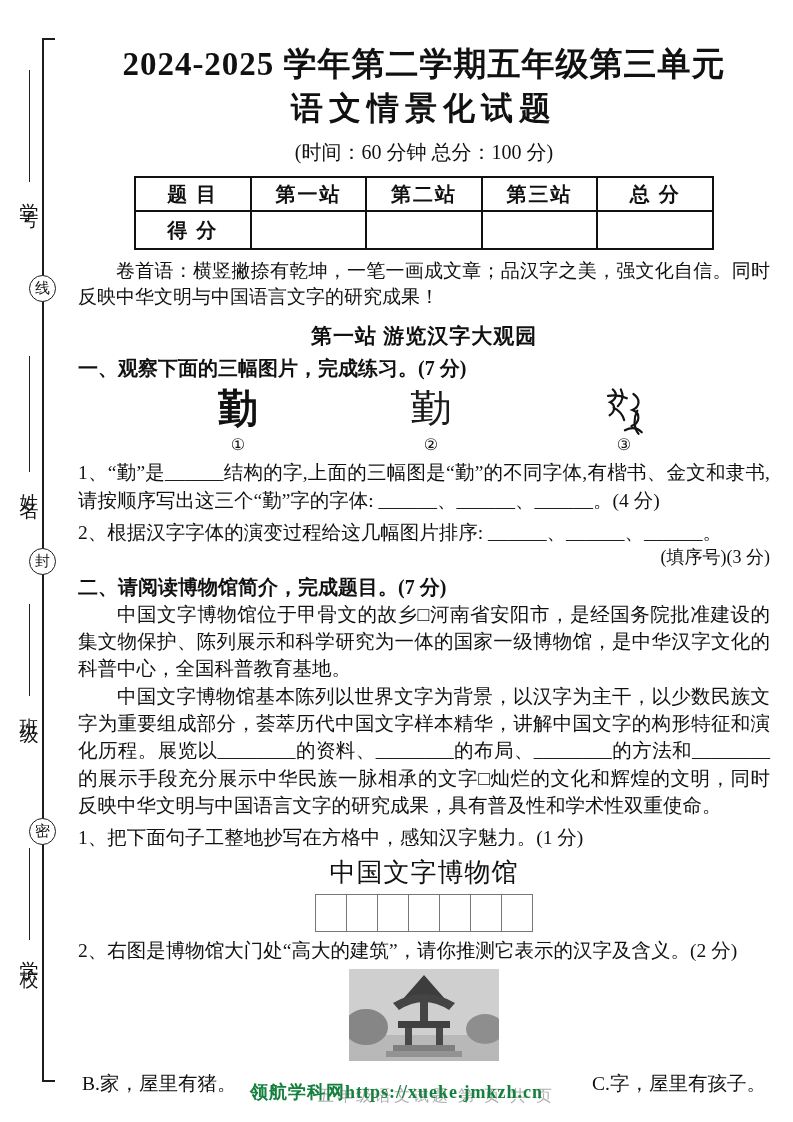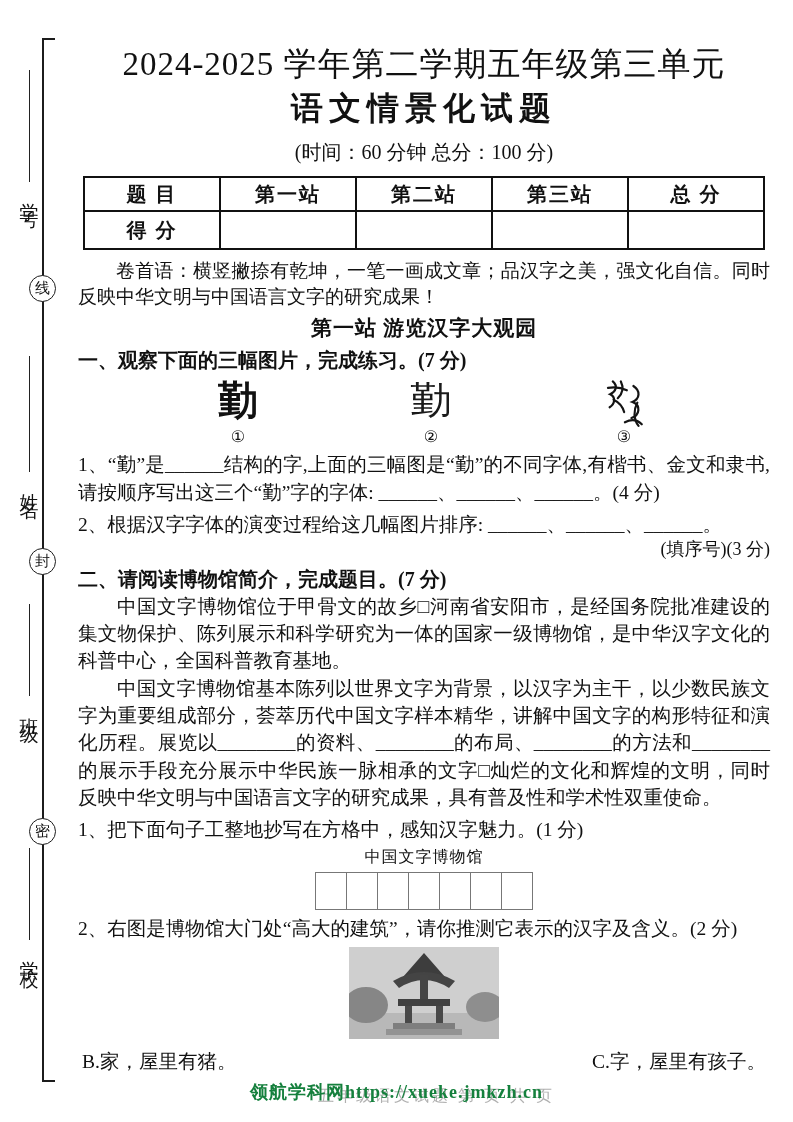--- a/index.html
+++ b/index.html
@@ -18,45 +18,45 @@
   .f1 { top: 70px; }  .f1 .blank-line { height: 112px; }
   .f2 { top: 356px; } .f2 .blank-line { height: 116px; }
   .f3 { top: 604px; } .f3 .blank-line { height: 92px; }
   .f4 { top: 848px; } .f4 .blank-line { height: 92px; }
   .seal { position: absolute; left: 29px; width: 27px; height: 27px; border: 1.5px solid #1c1c1c; border-radius: 50%;
           background: #fff; display: flex; align-items: center; justify-content: center; font-size: 15px; z-index: 2; }
   .s1 { top: 275px; } .s2 { top: 548px; } .s3 { top: 818px; }
 
   
   .content { position: absolute; left: 78px; top: 0; width: 692px; padding-top: 42px; }
-  .title1 { font-size: 33px; font-weight: normal; text-align: center; letter-spacing: 1px; }
+  .title1 { font-size: 33px; font-weight: bold; text-align: center; letter-spacing: 1px; }
   .title2 { font-size: 32px; font-weight: bold; text-align: center; letter-spacing: 6px; }
   .meta   { font-size: 20px; text-align: center; margin-top: 8px; }
 
-  .score-table { border-collapse: collapse; margin: 10px auto 0; width: 682px; table-layout: fixed; }
+  .score-table { border-collapse: collapse; margin: 10px auto 0; width: 580px; table-layout: fixed; }
   .score-table td { border: 2px solid #111; text-align: center; font-weight: bold; font-size: 20px; height: 34px; letter-spacing: 2px; }
   .score-table tr.r2 td { height: 38px; }
 
   .preface { font-size: 19px; line-height: 1.38; margin-top: 8px; text-indent: 2em; text-align: justify; }
-  .station-title { font-size: 21px; font-weight: bold; text-align: center; margin-top: 4px; letter-spacing: 1px; }
+  .station-title { font-size: 21px; font-weight: bold; text-align: center; margin-top: 12px; letter-spacing: 1px; }
   .ex-heading { font-size: 20px; font-weight: bold; margin-top: 5px; }
 
   .glyph-row { display: flex; justify-content: space-between; width: 470px; margin: 6px 0 0 118px; }
   .glyph-item { display: flex; flex-direction: column; align-items: center; width: 84px; }
   .glyph-char { font-size: 40px; line-height: 1.05; height: 46px; }
   .g1 .glyph-char { font-weight: bold; }
   .g2 .glyph-char { font-weight: normal; transform: scale(1.04, 0.94); color: #1a1a1a; }
   .glyph-num { font-size: 16px; margin-top: 1px; }
   .seal-glyph { transform: rotate(7deg); }
 
   .qtext { font-size: 19.5px; line-height: 1.4; margin-top: 5px; text-align: justify; }
   .note-right { text-align: right; font-size: 18px; line-height: 1.25; }
   .para { font-size: 19.5px; line-height: 1.4; text-indent: 2em; text-align: justify; }
 
-  .copy-title { font-size: 16px; text-align: center; margin-top: 3px; letter-spacing: 1px; }
+  .copy-title { font-size: 26px; text-align: center; margin-top: 3px; letter-spacing: 1px; }
   .copy-grid { display: flex; justify-content: center; margin-top: 4px; }
   .copy-cell { width: 32px; height: 38px; border: 1px solid #777; margin-left: -1px; background: #fff; }
   .copy-cell:first-child { margin-left: 0; }
 
   .building-wrap { text-align: center; margin-top: 5px; line-height: 0; }
   .options { display: flex; justify-content: space-between; font-size: 19.5px; margin-top: 9px; padding: 0 4px; }
 
   .footer { position: absolute; left: 0; bottom: 14px; width: 100%; height: 30px; margin-top: 48px; }
   .page-info { position: absolute; left: 40px; top: 8px; width: 100%; text-align: center; color: #b0b0b0; font-size: 16px; letter-spacing: 3px; }
   .watermark { position: absolute; left: 0; top: 2px; width: 100%; text-align: center; color: #15803d; font-weight: bold; font-size: 18px; letter-spacing: 1px; }

